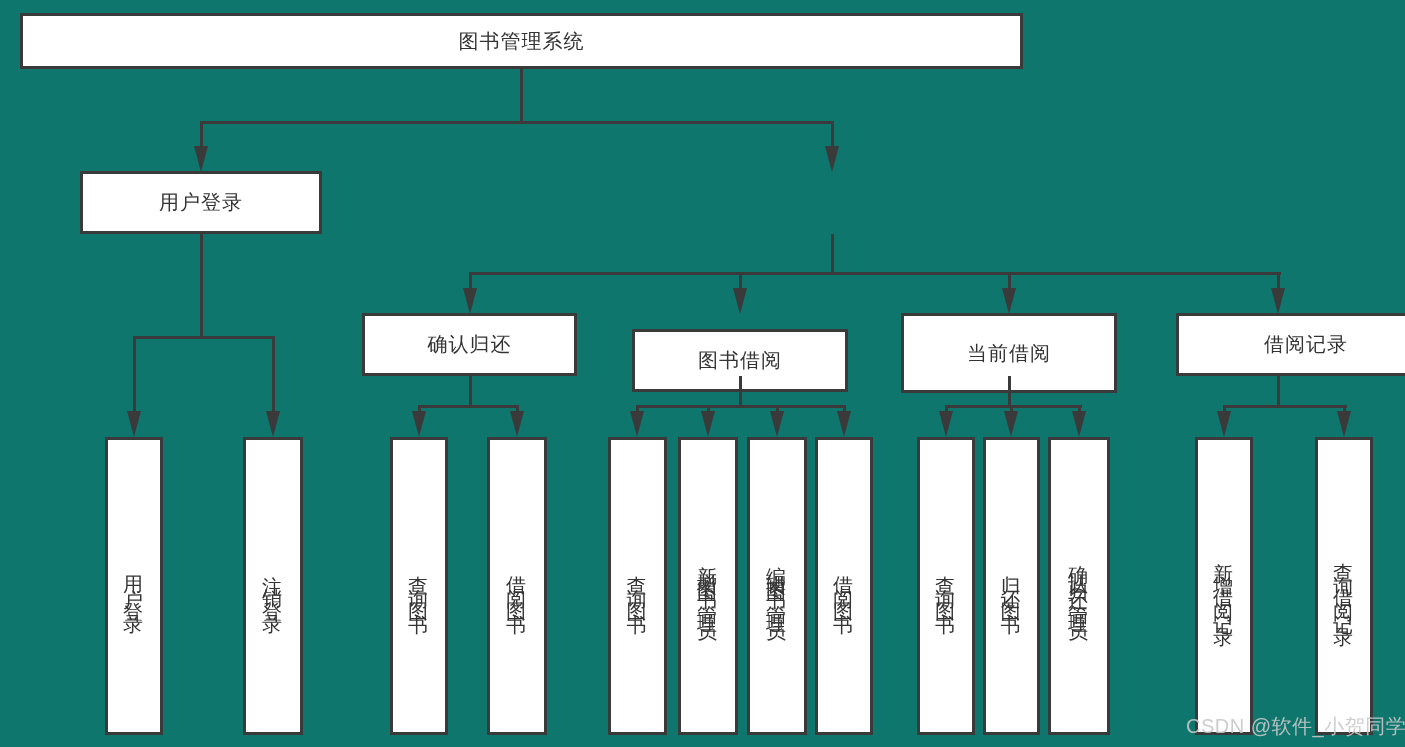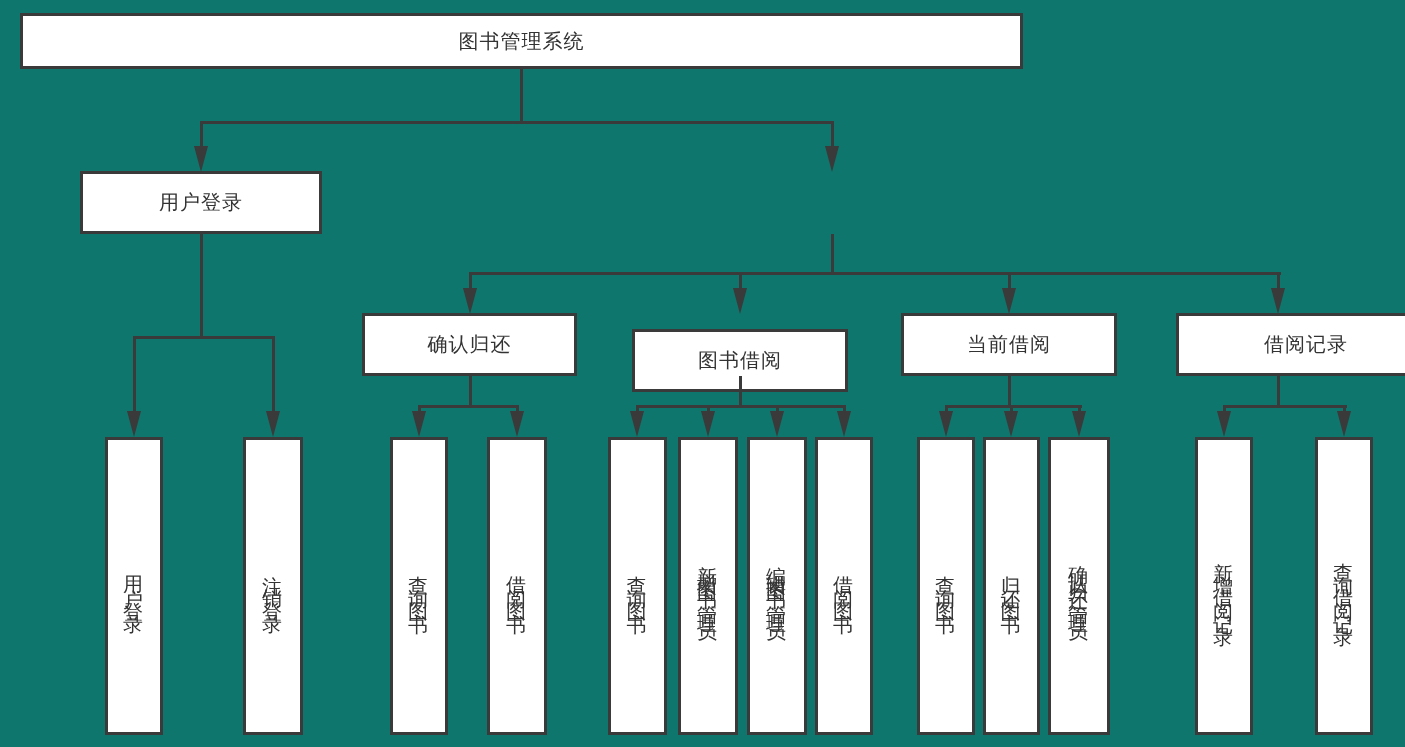--- a/index.html
+++ b/index.html
@@ -81,21 +81,21 @@
   <div class="ar" style="left:463px;top:288px;"></div>
   <div class="vl" style="left:739px;top:272px;height:20px;"></div>
   <div class="ar" style="left:733px;top:288px;"></div>
   <div class="vl" style="left:1008px;top:272px;height:20px;"></div>
   <div class="ar" style="left:1002px;top:288px;"></div>
   <div class="vl" style="left:1277px;top:272px;height:20px;"></div>
   <div class="ar" style="left:1271px;top:288px;"></div>
 
   <div class="node" style="left:362px;top:313px;width:215px;height:63px;">确认归还</div>
   <div class="node" style="left:632px;top:329px;width:216px;height:63px;">图书借阅</div>
-  <div class="node" style="left:901px;top:313px;width:216px;height:63px;">当前借阅</div>
+  <div class="node" style="left:901px;top:313px;width:216px;height:80px;">当前借阅</div>
   <div class="node" style="left:1176px;top:313px;width:260px;height:63px;">借阅记录</div>
 
   <div class="vl" style="left:469px;top:376px;height:32px;"></div>
   <div class="hl" style="left:418px;top:405px;width:101px;"></div>
   <div class="vl" style="left:418px;top:405px;height:10px;"></div>
   <div class="ar" style="left:412px;top:411px;"></div>
   <div class="vl" style="left:516px;top:405px;height:10px;"></div>
   <div class="ar" style="left:510px;top:411px;"></div>
 
   <div class="vl" style="left:739px;top:376px;height:32px;"></div>
@@ -136,14 +136,15 @@
   <div class="vnode" style="left:747px;width:60px;letter-spacing:8px;">编辑图书（管理员）</div>
   <div class="vnode" style="left:815px;width:58px;">借阅图书</div>
 
   <div class="vnode" style="left:917px;width:58px;">查询图书</div>
   <div class="vnode" style="left:983px;width:57px;">归还图书</div>
   <div class="vnode" style="left:1048px;width:62px;letter-spacing:8px;">确认归还（管理员）</div>
 
   <div class="vnode" style="left:1195px;width:58px;">新增借阅记录</div>
   <div class="vnode" style="left:1315px;width:58px;">查询借阅记录</div>
 
+  <div class="watermark">CSDN @软件_小贺同学</div>
 
 </div>
 
 </body></html>

